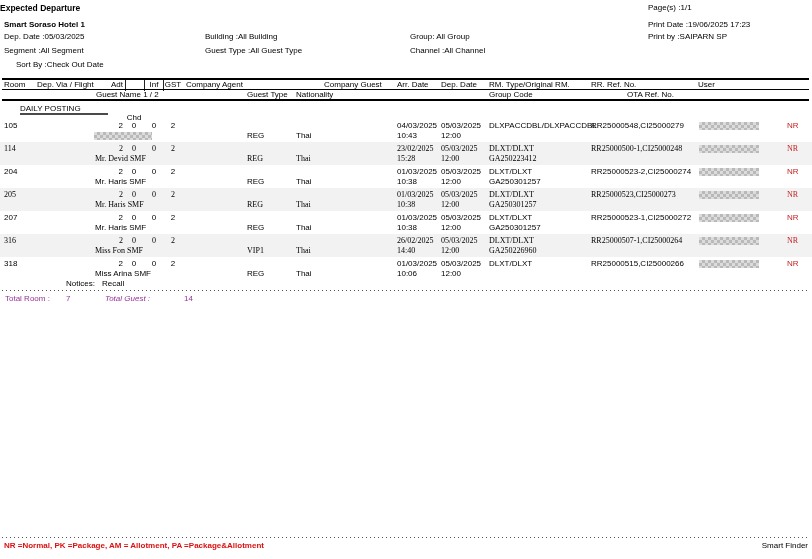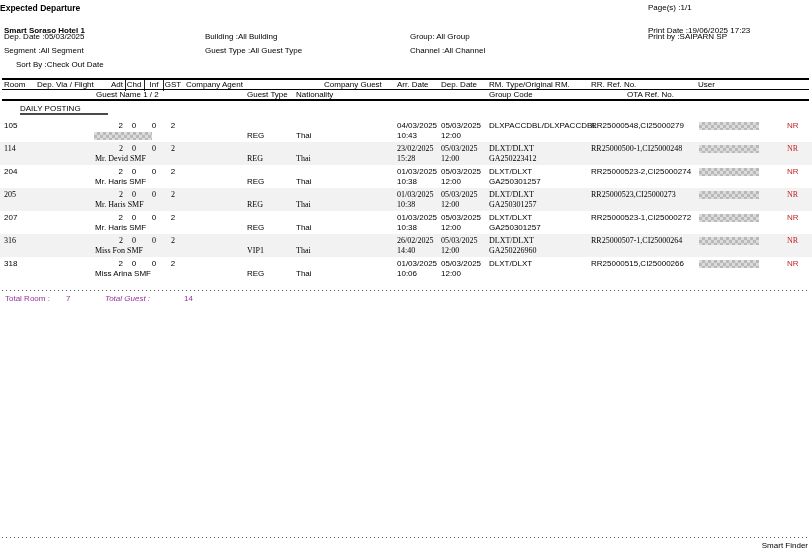--- a/index.html
+++ b/index.html
@@ -3,34 +3,34 @@
 <meta charset="utf-8">
 <style>
   html,body{margin:0;padding:0;background:#fff;}
   body{font-family:"Liberation Sans","DejaVu Sans",sans-serif;font-size:8px;color:#000;}
   .page{position:relative;width:812px;height:559px;background:#fff;overflow:hidden;}
   .t{position:absolute;white-space:nowrap;}
   .b{font-weight:bold;}
   
   .title{top:3px;left:0;width:812px;text-align:left;font-weight:bold;font-size:8.5px;}
   .c1{left:4px;} .c2{left:205px;} .c3{left:410px;} .c4{left:648px;}
-  .hy1{top:26px;} .hy2{top:32px;} .hy3{top:46px;} .hy4{top:60px;padding-left:12px;} .hy0{top:3px;}
+  .hy1{top:20px;} .hy2{top:32px;} .hy3{top:46px;} .hy4{top:60px;padding-left:12px;} .hy0{top:3px;}
   
   .thead{position:absolute;top:78px;left:2px;width:807px;height:32px;}
   .thead .b-top{position:absolute;top:0;left:0;right:0;height:2px;background:#000;}
   .thead .b-mid{position:absolute;top:11px;left:0;right:0;height:1px;background:#000;}
   .thead .b-bot{position:absolute;top:21px;left:0;right:0;height:2px;background:#000;}
   .hr1{position:absolute;top:2px;left:0;right:0;height:9px;}
   .hr2{position:absolute;top:12px;left:0;right:0;height:9px;}
   .vbar{position:absolute;top:0;width:1px;height:11px;background:#222;}
   .v1{left:123px;} .v2{left:142px;} .v3{left:161px;}
   
   .h-room{left:2px;} .h-via{left:35px;}
   .h-adt{left:102px;width:19px;text-align:right;}
-  .h-chd{left:124px;width:16px;text-align:center;}
+  .h-chd{left:124px;width:16px;text-align:center;margin-top:33px;}
   .h-inf{left:144px;width:16px;text-align:center;}
   .h-gst{left:162px;width:18px;text-align:center;}
   .h-agent{left:184px;} .h-cguest{left:288px;margin-left:34px;}
   .h-arr{left:395px;} .h-dep{left:439px;text-align:center;} .h-rmtype{left:487px;}
   .h-rr{left:589px;} .h-user{left:696px;}
   .h-gname{left:94px;} .h-gtype{left:245px;} .h-nat{left:294px;}
   .h-gcode{left:487px;} .h-ota{left:589px;margin-left:36px;}
   
   .section{top:104px;left:20px;}
   .section-underline{position:absolute;top:113px;left:20px;width:88px;height:2px;background:#4a4a4a;}
@@ -304,25 +304,30 @@
     </div>
     <div class="l2">
       <span class="t p-gname">Miss Arina SMF</span>
 
       <span class="t p-gtype">REG</span>
       <span class="t p-nat">Thai</span>
       <span class="t p-arrtime">10:06</span>
       <span class="t p-deptime">12:00</span>
       <span class="t p-gcode"></span>
     </div>
+    <div class="l3">
+      <span class="t p-notlab">Notices:</span>
+      <span class="t p-notval">Recall</span>
+    </div>
   </div>
 </div>
 
   <div class="dotline dot-totals"></div>
   <div class="t totals tot-l1">Total Room :</div>
   <div class="t totals tot-v1">7</div>
   <div class="t totals tot-l2">Total Guest :</div>
   <div class="t totals tot-v2">14</div>
 
   <div class="dotline dot-footer"></div>
+  <div class="t legend">NR =Normal, PK =Package, AM = Allotment, PA =Package&amp;Allotment</div>
   <div class="t brand">Smart Finder</div>
 
 </div>
 
 </body></html>

